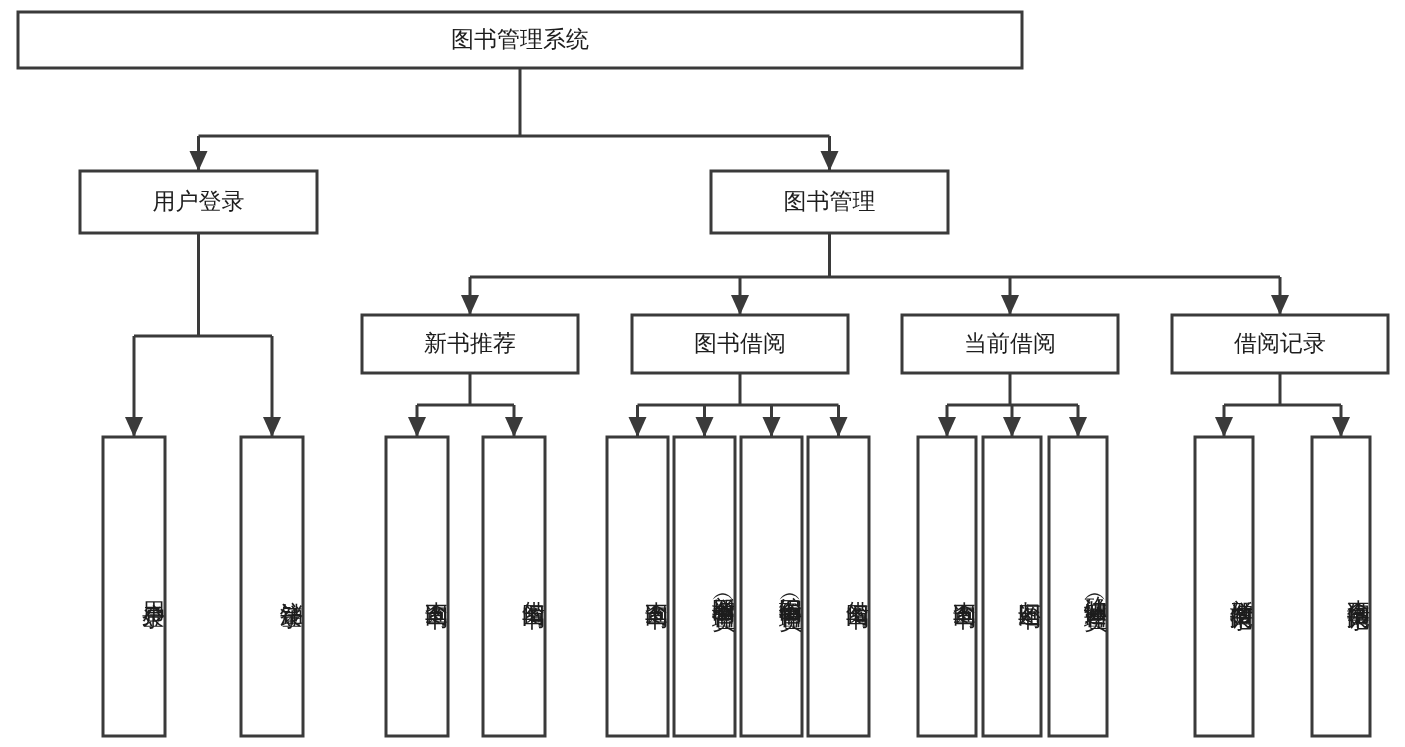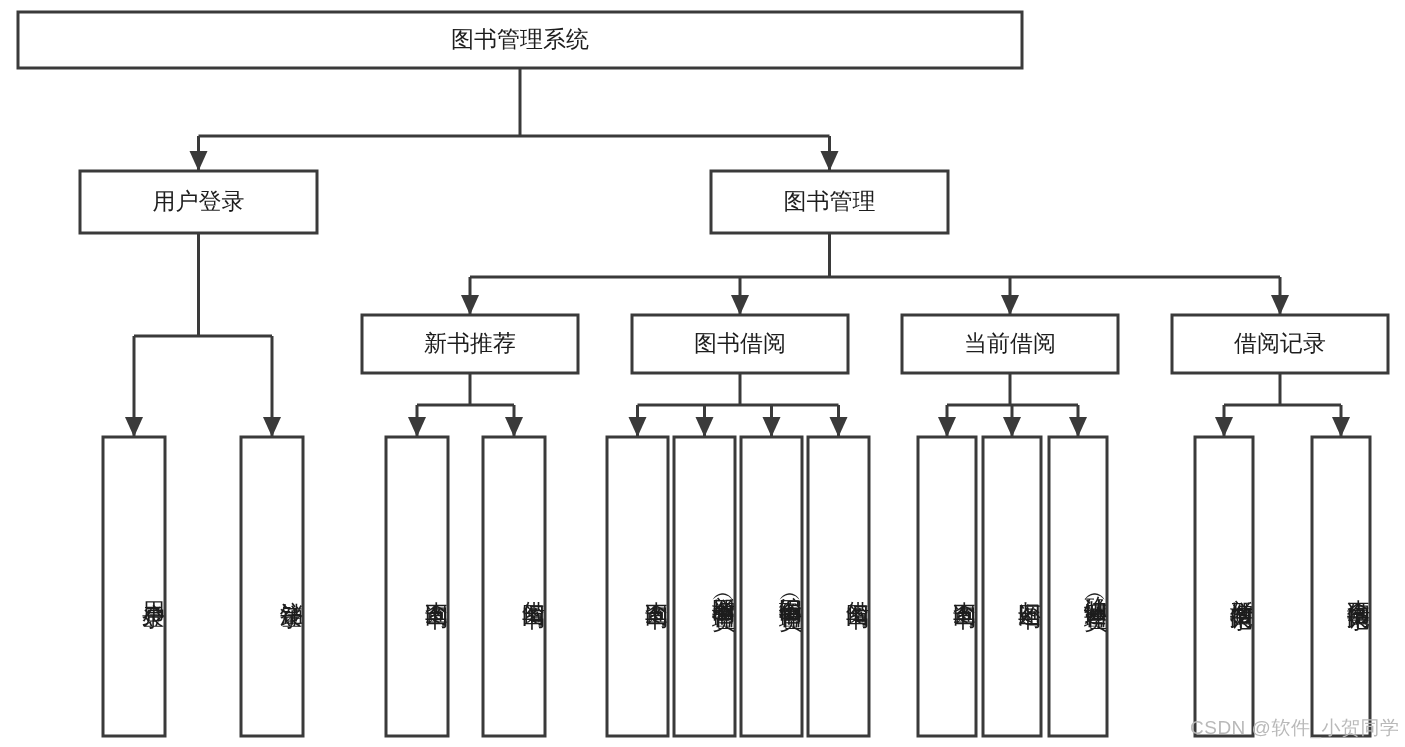--- a/index.html
+++ b/index.html
@@ -174,14 +174,13 @@
       <div class="node-label-v" style="left: 607px; top: 447px; width: 61px; height: 279px;">查询图书</div>
       <div class="node-label-v" style="left: 674px; top: 447px; width: 61px; height: 279px;">新增图书（管理员）</div>
       <div class="node-label-v" style="left: 741px; top: 447px; width: 61px; height: 279px;">编辑图书（管理员）</div>
       <div class="node-label-v" style="left: 808px; top: 447px; width: 61px; height: 279px;">借阅图书</div>
       <div class="node-label-v" style="left: 918px; top: 447px; width: 58px; height: 279px;">查询图书</div>
       <div class="node-label-v" style="left: 983px; top: 447px; width: 58px; height: 279px;">归还图书</div>
       <div class="node-label-v" style="left: 1049px; top: 447px; width: 58px; height: 279px;">确认归还（管理员）</div>
       <div class="node-label-v" style="left: 1195px; top: 447px; width: 58px; height: 279px;">新增借阅记录</div>
       <div class="node-label-v" style="left: 1312px; top: 447px; width: 58px; height: 279px;">查询借阅记录</div>
     </div>
-  <div class="watermark" style="left: 1190px; top: 715px;">CSDN @软件_小贺同学</div>
 </div>
 
 </body></html>

